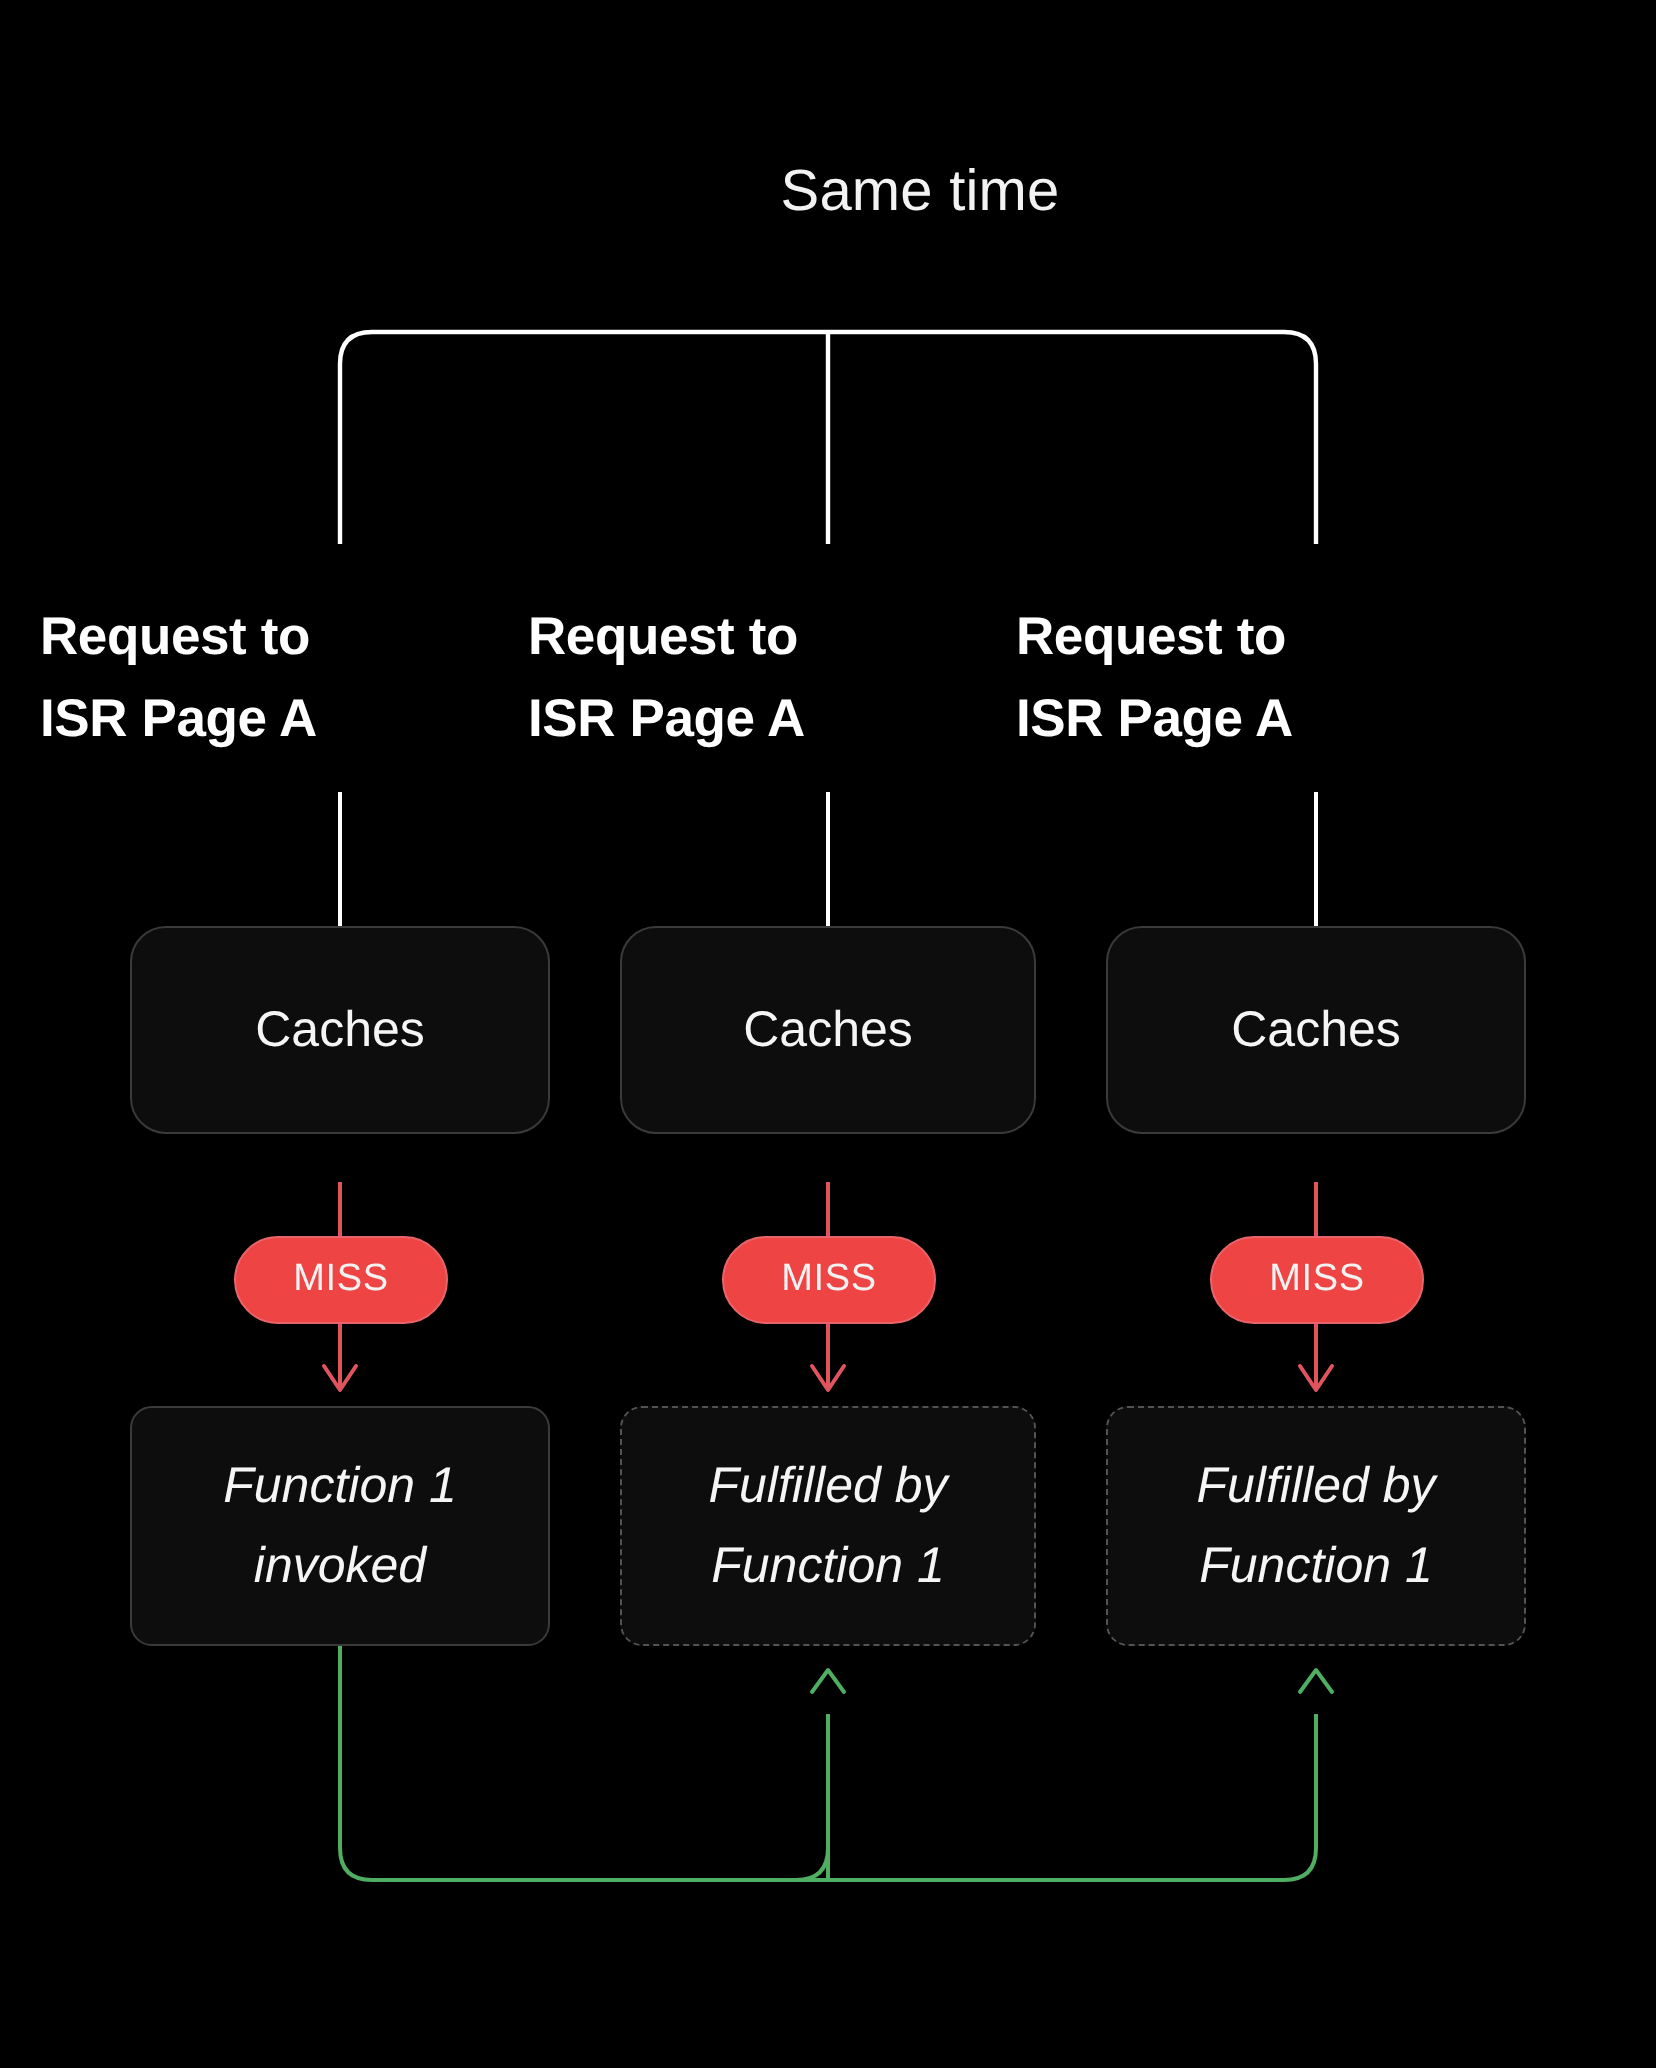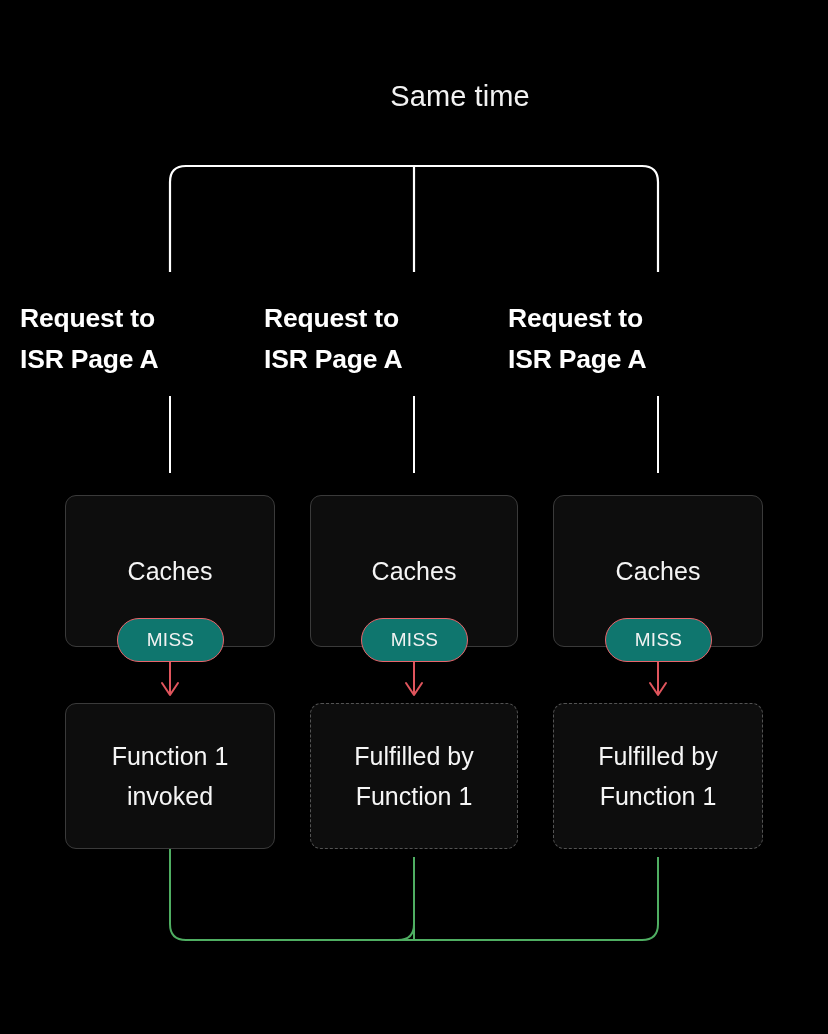--- a/index.html
+++ b/index.html
@@ -74,34 +74,34 @@
     line-height: 40px;
     color: #f5f5f5;
     white-space: pre-line;
     box-sizing: border-box;
   }
   .node-box.dashed {
     border-style: dashed;
     border-color: #535353;
   }
 
-  .cache-box  { top: 495px; height: 152px; }
-  .fn-box     { top: 703px; height: 146px; }
+  .cache-box  { top: 463px; height: 104px; border-radius: 18px; }
+  .fn-box     { top: 703px; height: 120px; font-style: italic; }
 
   .col1 { left: 65px;  width: 210px; }
   .col2 { left: 310px; width: 208px; }
   .col3 { left: 553px; width: 210px; }
 
   
   .miss-pill {
     position: absolute;
     top: 618px;
     width: 107px;
     height: 44px;
-    background: #0f766e;
+    background: #ef4444;
     border: 1.6px solid #e8646b;
     border-radius: 22px;
     display: flex;
     align-items: center;
     justify-content: center;
     font-size: 19px;
     letter-spacing: 0.3px;
     color: #f2f2f2;
     box-sizing: border-box;
     z-index: 3;

